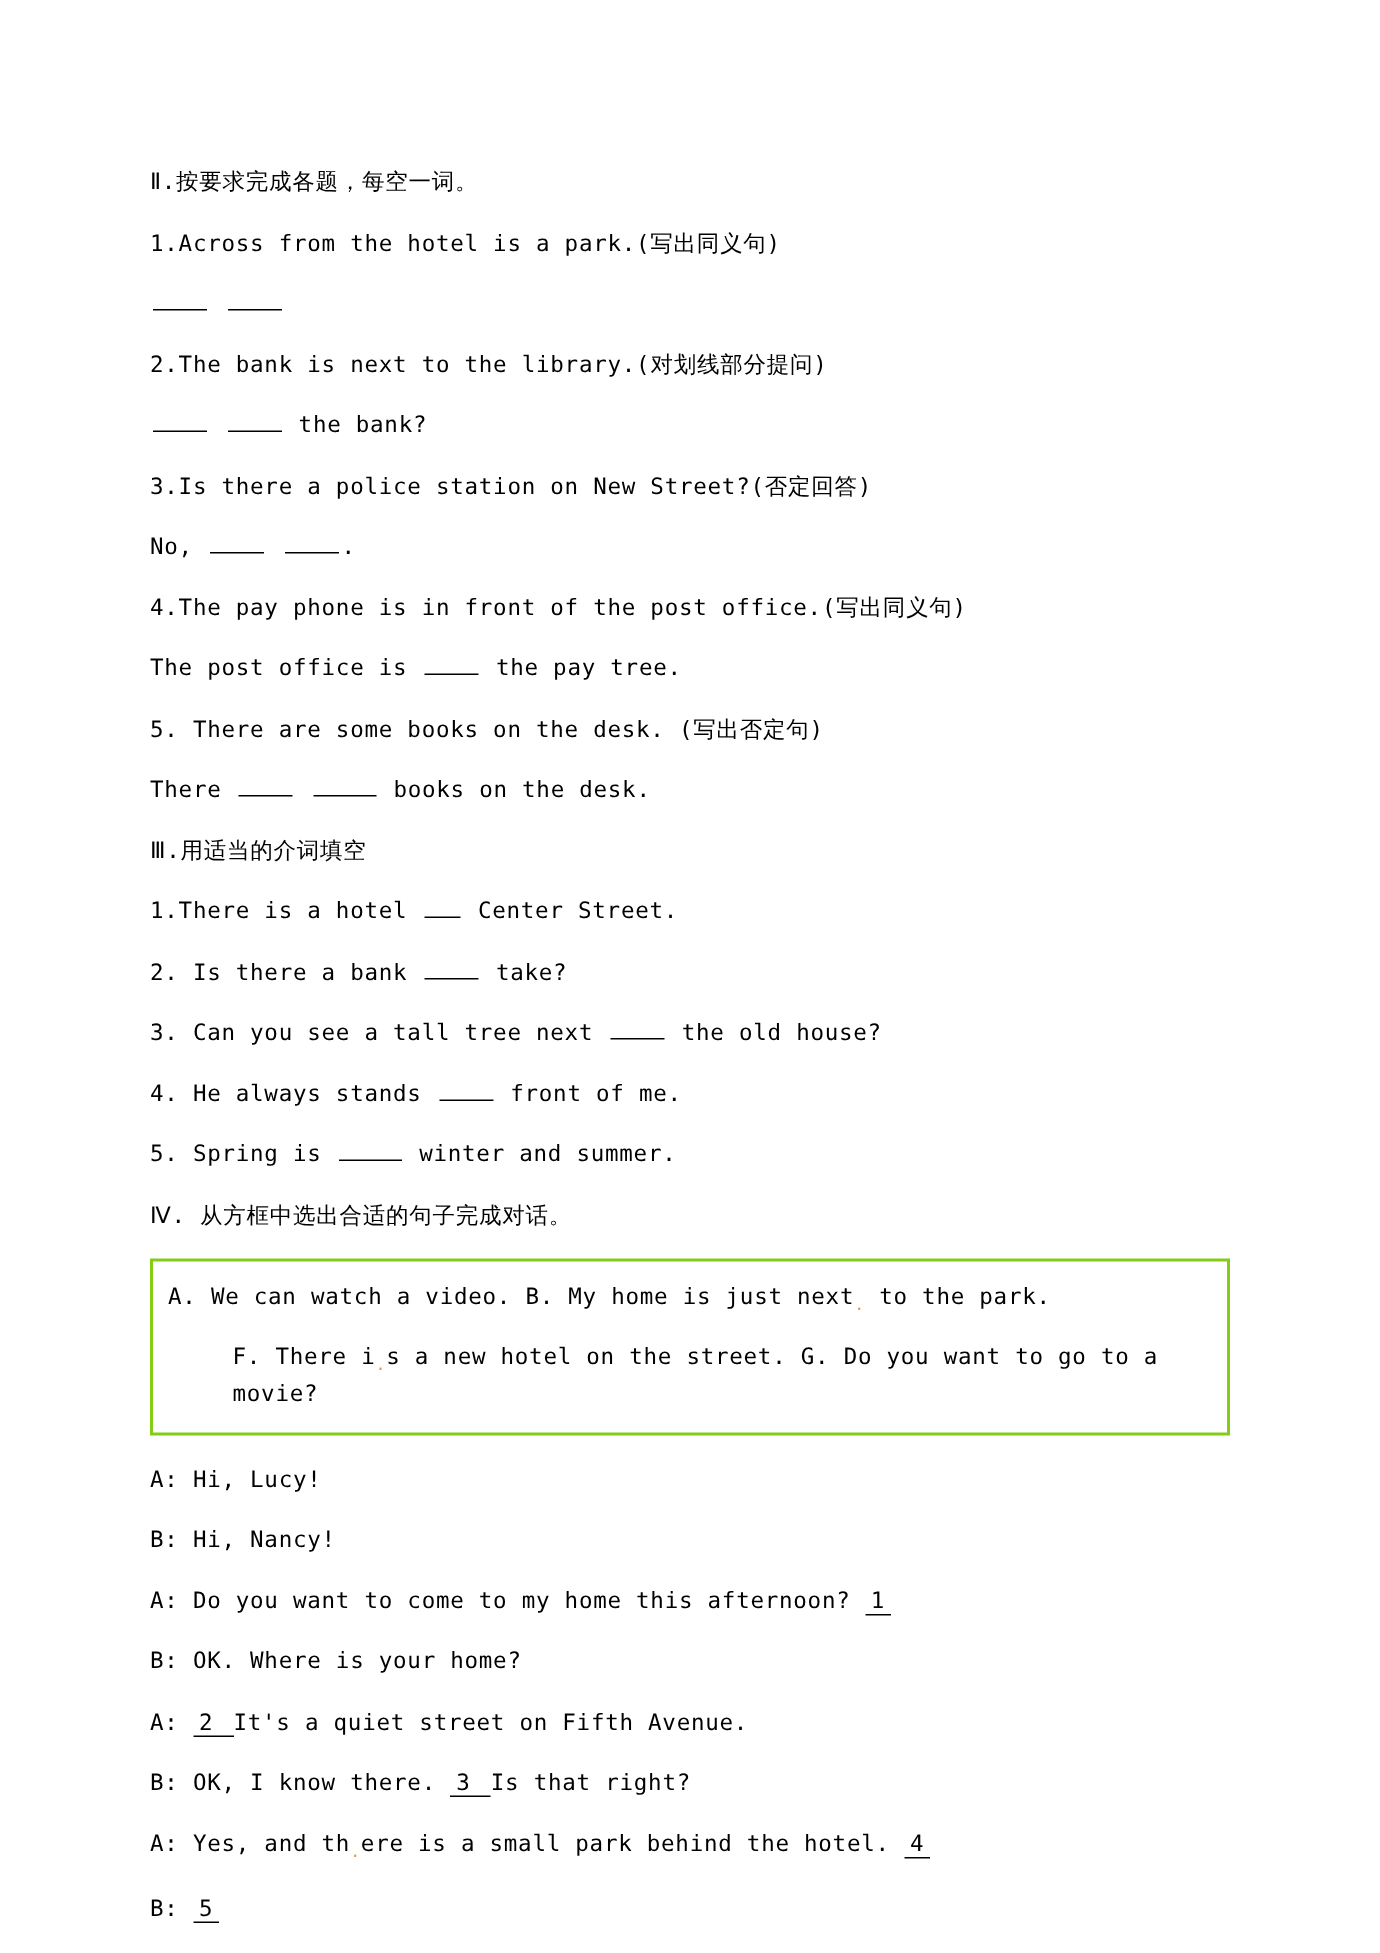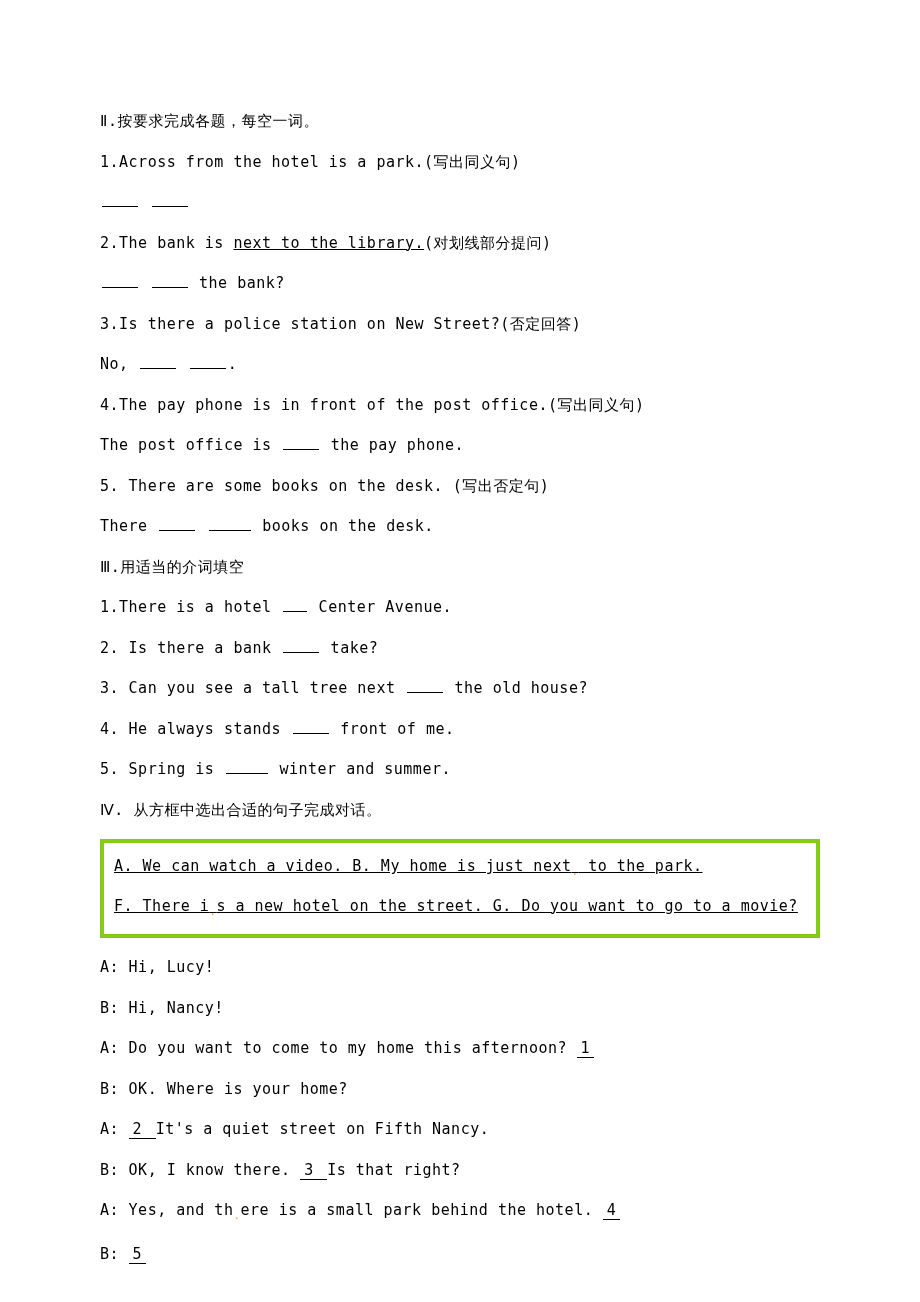--- a/index.html
+++ b/index.html
@@ -25,34 +25,33 @@
       vertical-align: baseline;
       margin: 0 2px;
     }
     .blank-short {
       min-width: 24px;
     }
     .blank-med {
       min-width: 42px;
     }
     .underline {
-      text-decoration: underline;
     }
     .box {
-      border: 4px solid #84cc16;
+      border: 2px solid #84cc16;
       padding: 12px 10px 8px 10px;
       margin-bottom: 18px;
       margin-top: 2px;
-      text-decoration: underline;
     }
     .box .line {
       margin-bottom: 14px;
     }
     .box .line:last-child {
       margin-bottom: 6px;
+      margin-left: 43px;
     }
     .u-num {
       border-bottom: 1px solid #000;
       padding: 0 4px;
     }
     .marker-orange {
       color: #d9a040;
       font-size: 11px;
       vertical-align: sub;
     }
@@ -81,35 +80,35 @@
 <div class="line">
   <span>No, </span>
   <span class="blank"></span>
   <span class="blank"></span><span>.</span>
 </div>
 
 <div class="line">4.The pay phone is in front of the post office.(写出同义句)</div>
 <div class="line">
   <span>The post office is </span>
   <span class="blank"></span>
-  <span> the pay phone.</span>
+  <span> the pay tree.</span>
 </div>
 
 <div class="line">5. There are some books on the desk. (写出否定句)</div>
 <div class="line">
   <span>There </span>
   <span class="blank"></span>
   <span class="blank blank-med"></span>
   <span> books on the desk.</span>
 </div>
 
 <div class="line">Ⅲ.用适当的介词填空</div>
 
 <div class="line">
-  <span>1.There is a hotel </span><span class="blank blank-short"></span><span> Center Avenue.</span>
+  <span>1.There is a hotel </span><span class="blank blank-short"></span><span> Center Street.</span>
 </div>
 <div class="line">
   <span>2. Is there a bank </span><span class="blank"></span><span> take?</span>
 </div>
 <div class="line">
   <span>3. Can you see a tall tree next </span><span class="blank"></span><span> the old house?</span>
 </div>
 <div class="line">
   <span>4. He always stands </span><span class="blank"></span><span> front of me.</span>
 </div>
@@ -128,21 +127,21 @@
   </div>
 </div>
 
 <div class="line">A: Hi, Lucy!</div>
 <div class="line">B: Hi, Nancy!</div>
 <div class="line">
   <span>A: Do you want to come to my home this afternoon? </span><span class="u-num"> 1 </span>
 </div>
 <div class="line">B: OK. Where is your home?</div>
 <div class="line">
-  <span>A: </span><span class="u-num"> 2 </span><span> It's a quiet street on Fifth Nancy.</span>
+  <span>A: </span><span class="u-num"> 2 </span><span> It's a quiet street on Fifth Avenue.</span>
 </div>
 <div class="line">
   <span>B: OK, I know there. </span><span class="u-num"> 3 </span><span> Is that right?</span>
 </div>
 <div class="line">
   <span>A: Yes, and th</span><span class="marker-orange">.</span><span>ere is a small park behind the hotel. </span><span class="u-num"> 4 </span>
 </div>
 <div class="line">
   <span>B: </span><span class="u-num"> 5 </span>
 </div>

